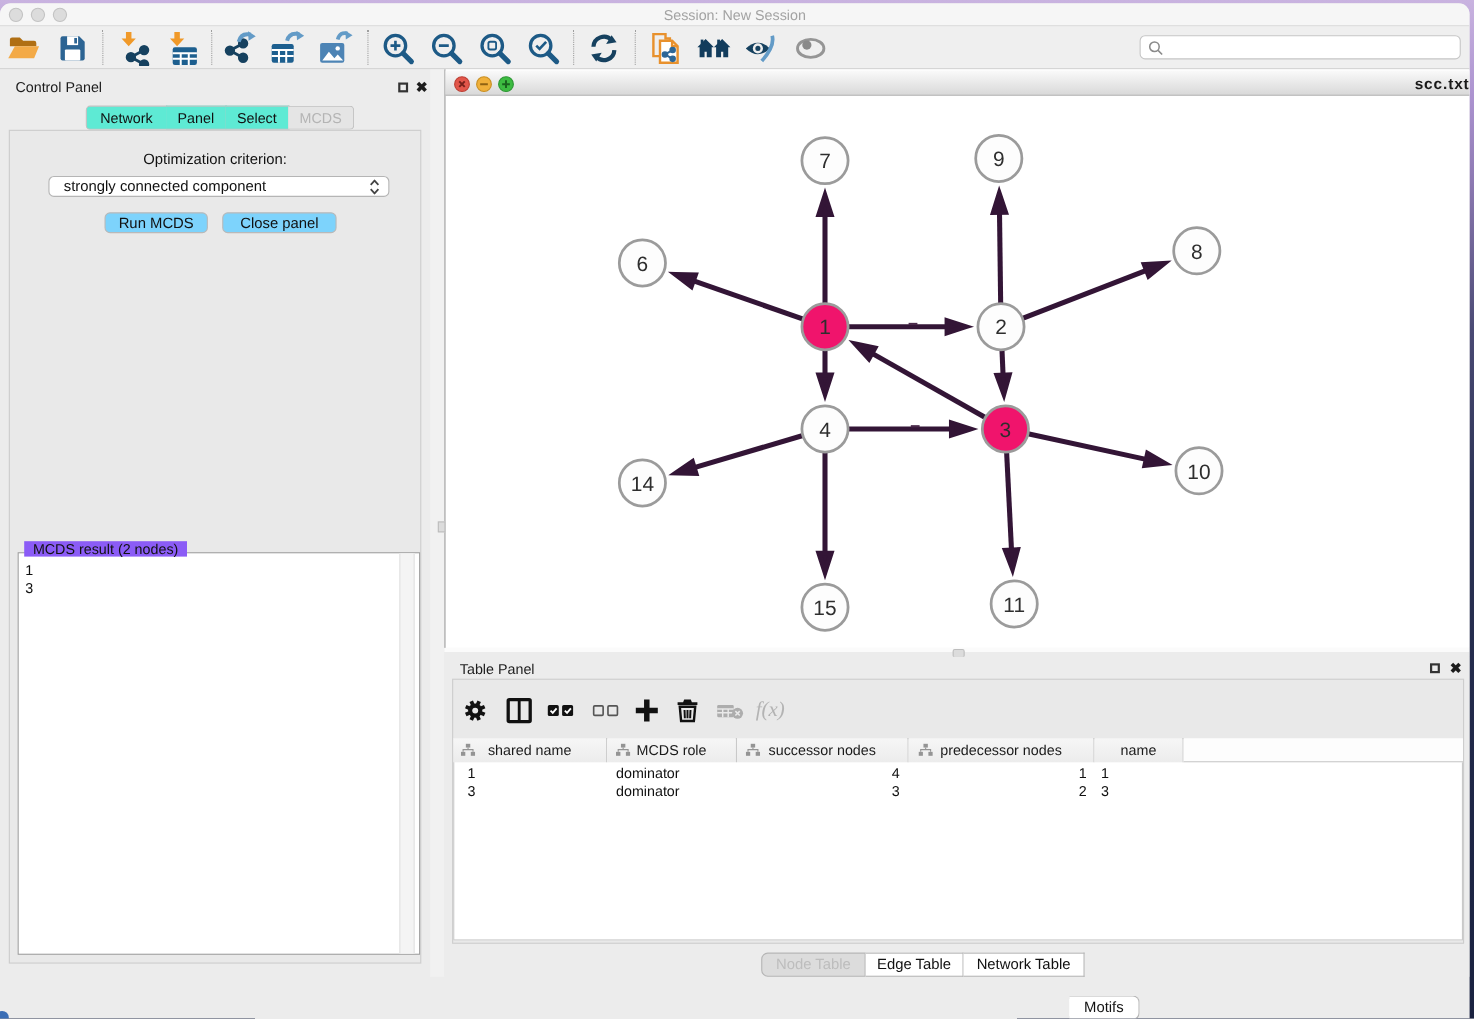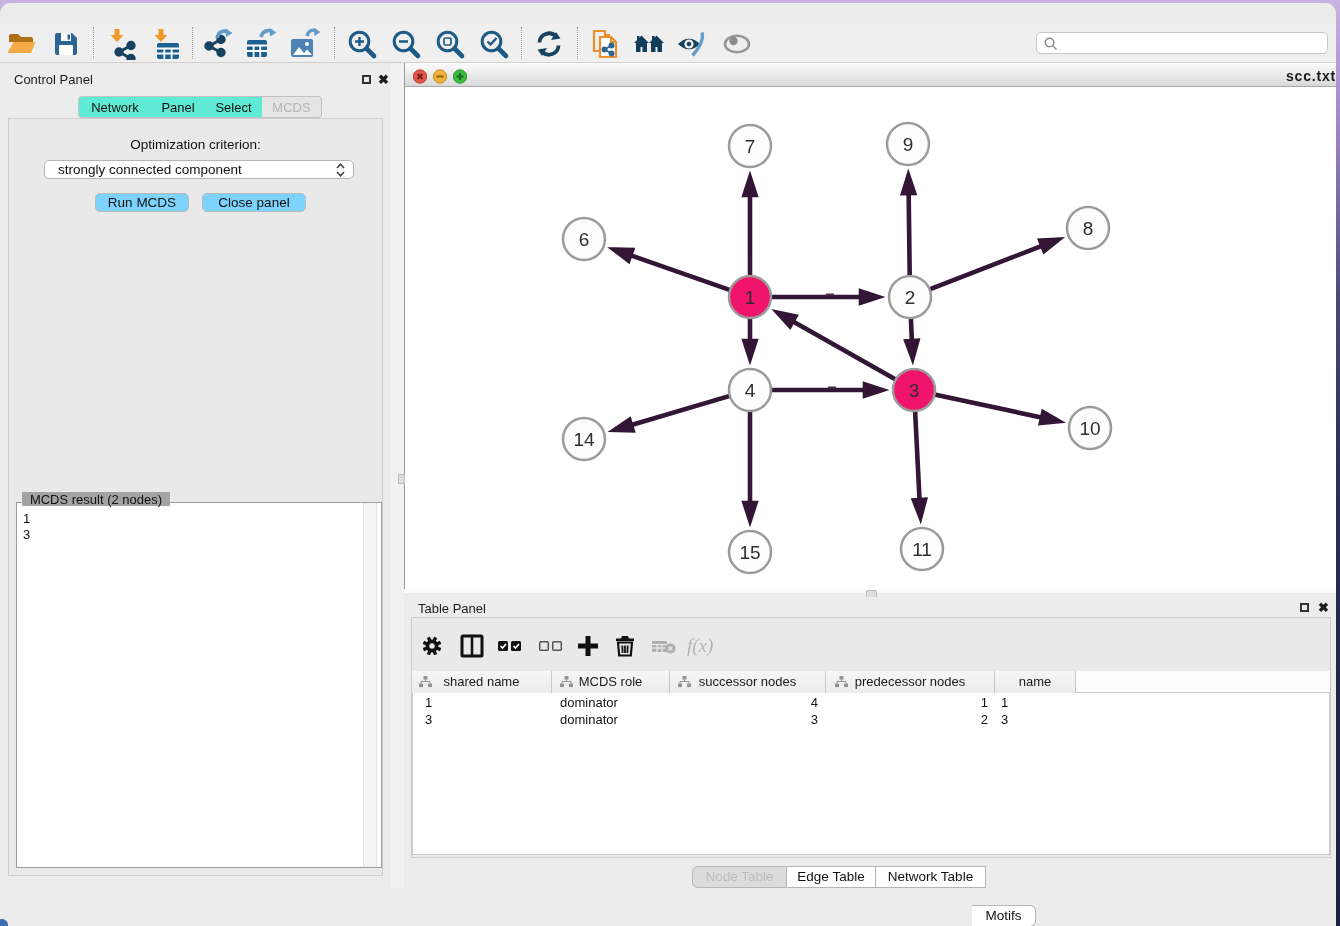--- a/index.html
+++ b/index.html
@@ -34,20 +34,26 @@
 .tcell{position:absolute;font-size:13px;color:#111;height:17px;line-height:17px;}
 .btab{position:absolute;top:269px;height:22px;box-sizing:border-box;border:1px solid #b5b5b5;background:#fff;
  font-size:13.5px;font-weight:500;color:#111;text-align:center;line-height:20px;}
 svg{display:block;}
 svg text{font-family:"Liberation Sans",sans-serif;}
 </style>
 </head>
 <body>
 <div id="win">
 
+  <div id="titlebar">
+    <div class="tl" style="left:8px;"></div>
+    <div class="tl" style="left:28px;"></div>
+    <div class="tl" style="left:48px;"></div>
+    <div id="wtitle">Session: New Session</div>
+  </div>
 
   <div id="toolbar">
     <div class="tsep" style="left:93px;"></div>
     <div class="tsep" style="left:192px;"></div>
     <div class="tsep" style="left:334px;"></div>
     <div class="tsep" style="left:521px;"></div>
     <div class="tsep" style="left:577px;"></div>
 
     <svg class="ticon" style="left:6px;" viewBox="0 0 32 32">
       <path d="M3 8 a2 2 0 0 1 2-2 h7 l3 3 h10 a2 2 0 0 1 2 2 v3 H3 z" fill="#b06f14"></path>
@@ -207,21 +213,21 @@
         <path d="M2 9 L5.5 12.8 L9 9" stroke="#444" stroke-width="1.6" fill="none"></path>
       </svg>
     </div>
     <div class="btn" style="left:95px;top:130px;width:94px;height:19px;line-height:18px;">Run MCDS</div>
     <div class="btn" style="left:202px;top:130px;width:104px;height:19px;line-height:18px;">Close panel</div>
 
     <div class="abs" style="left:16px;top:439px;width:366px;height:366px;background:#fff;border:1px solid #9d9d9d;box-sizing:border-box;">
       <div class="abs" style="left:346px;top:0;width:12px;height:364px;background:#f4f4f4;border-left:1px solid #e2e2e2;border-right:1px solid #e2e2e2;"></div>
       <div class="abs" style="left:6px;top:8px;font-size:13px;color:#111;line-height:16px;">1<br>3</div>
     </div>
-    <div class="abs" style="left:22px;top:429px;width:148px;height:14px;background:#a3a3a3;font-size:13px;color:#111;text-align:center;">MCDS result (2 nodes)</div>
+    <div class="abs" style="left:22px;top:429px;width:148px;height:14px;background:#8b5cf6;font-size:13px;color:#111;text-align:center;">MCDS result (2 nodes)</div>
   </div>
   <div class="abs" style="left:391px;top:60px;width:13px;height:825px;background:#f1f1f1;"></div>
 
   <div id="netframe" class="abs" style="left:404px;top:60px;width:932px;height:526px;border-left:1px solid #9a9a9a;box-sizing:border-box;background:#fff;">
     <div class="abs" id="nettitle" style="left:0;top:1px;width:931px;height:23px;background:linear-gradient(180deg,#fafafa,#d9d9d9);border-bottom:1px solid #a8a8a8;box-sizing:border-box;">
       <div class="abs" style="left:0;right:0;top:4px;text-align:right;font-size:14px;font-weight:bold;letter-spacing:0.8px;color:#1a1a1a;">scc.txt</div>
       <svg class="abs" style="left:7px;top:5px;" width="64" height="15" viewBox="0 0 64 15">
         <circle cx="8" cy="7.5" r="6.7" fill="#e2564a" stroke="#bd3e33" stroke-width="1"></circle>
         <path d="M5.5 5 l5 5 M10.5 5 l-5 5" stroke="#77201a" stroke-width="1.8"></path>
         <circle cx="28" cy="7.5" r="6.7" fill="#f0b03a" stroke="#c98f22" stroke-width="1"></circle>

